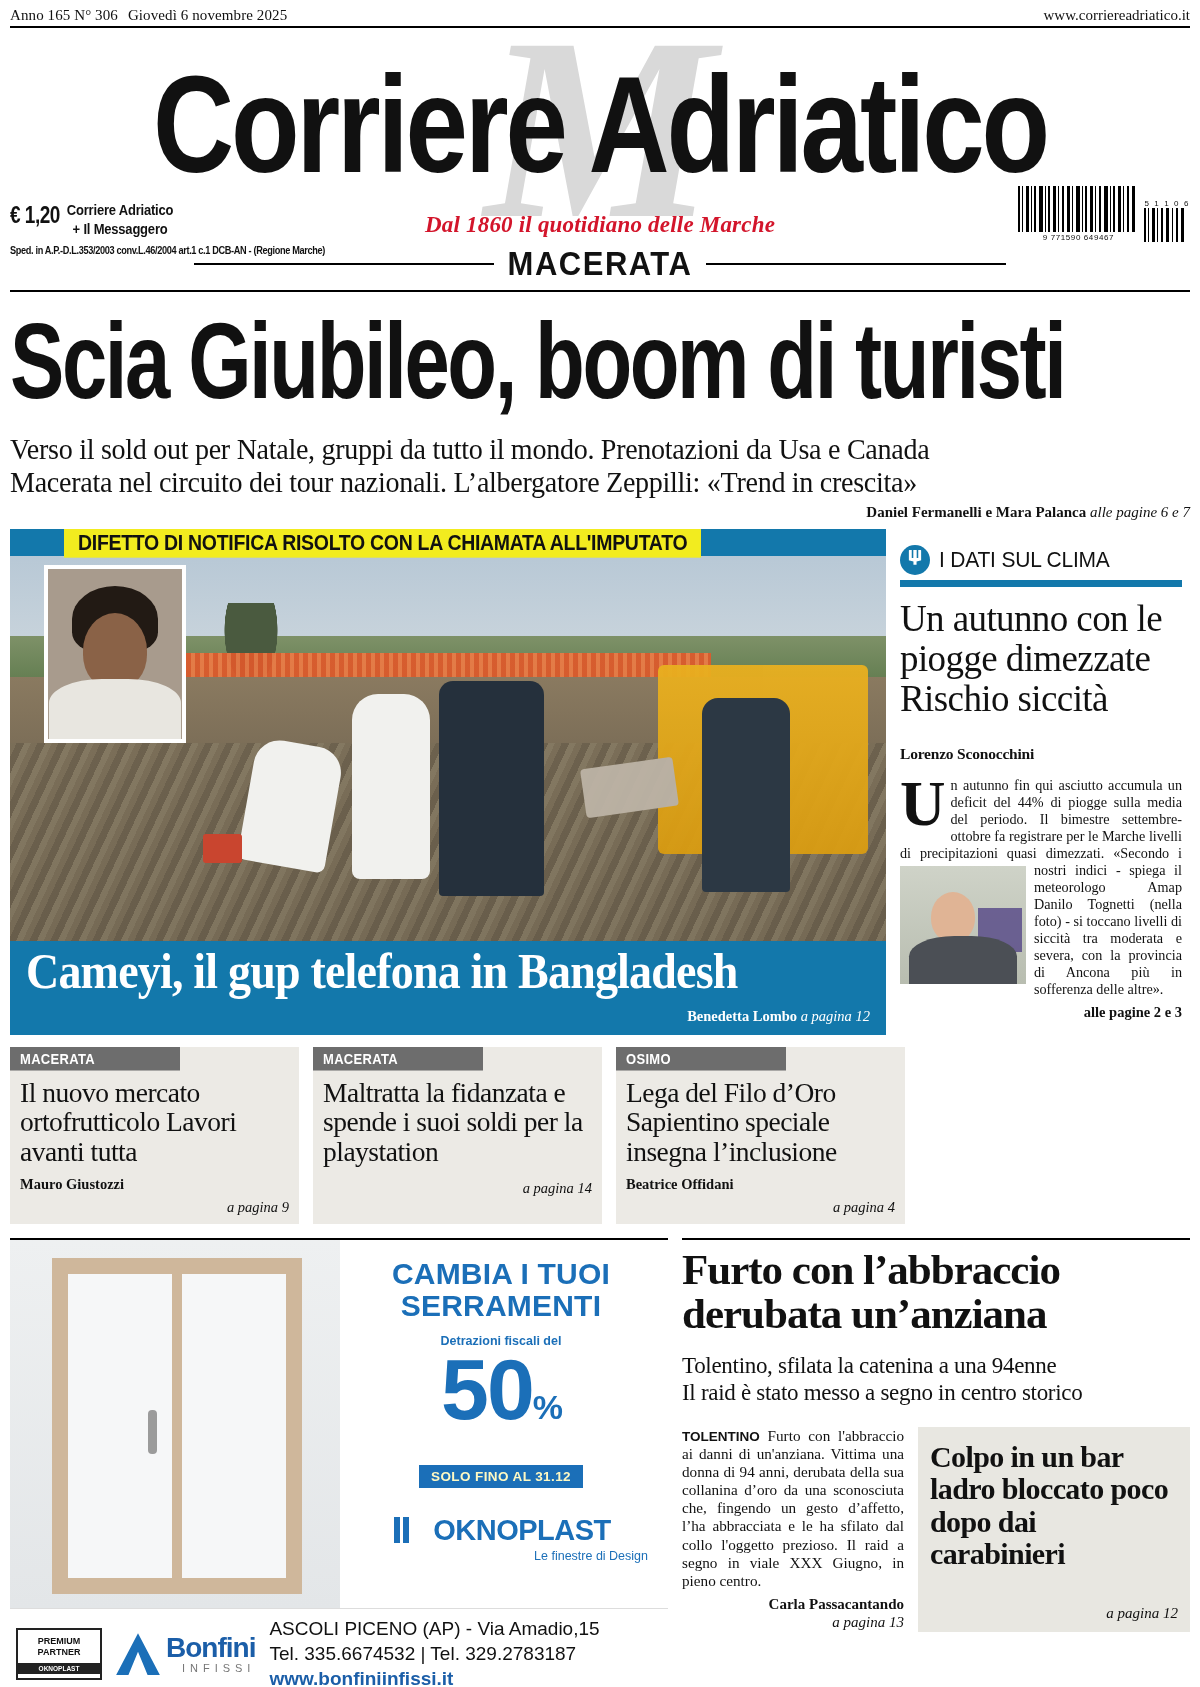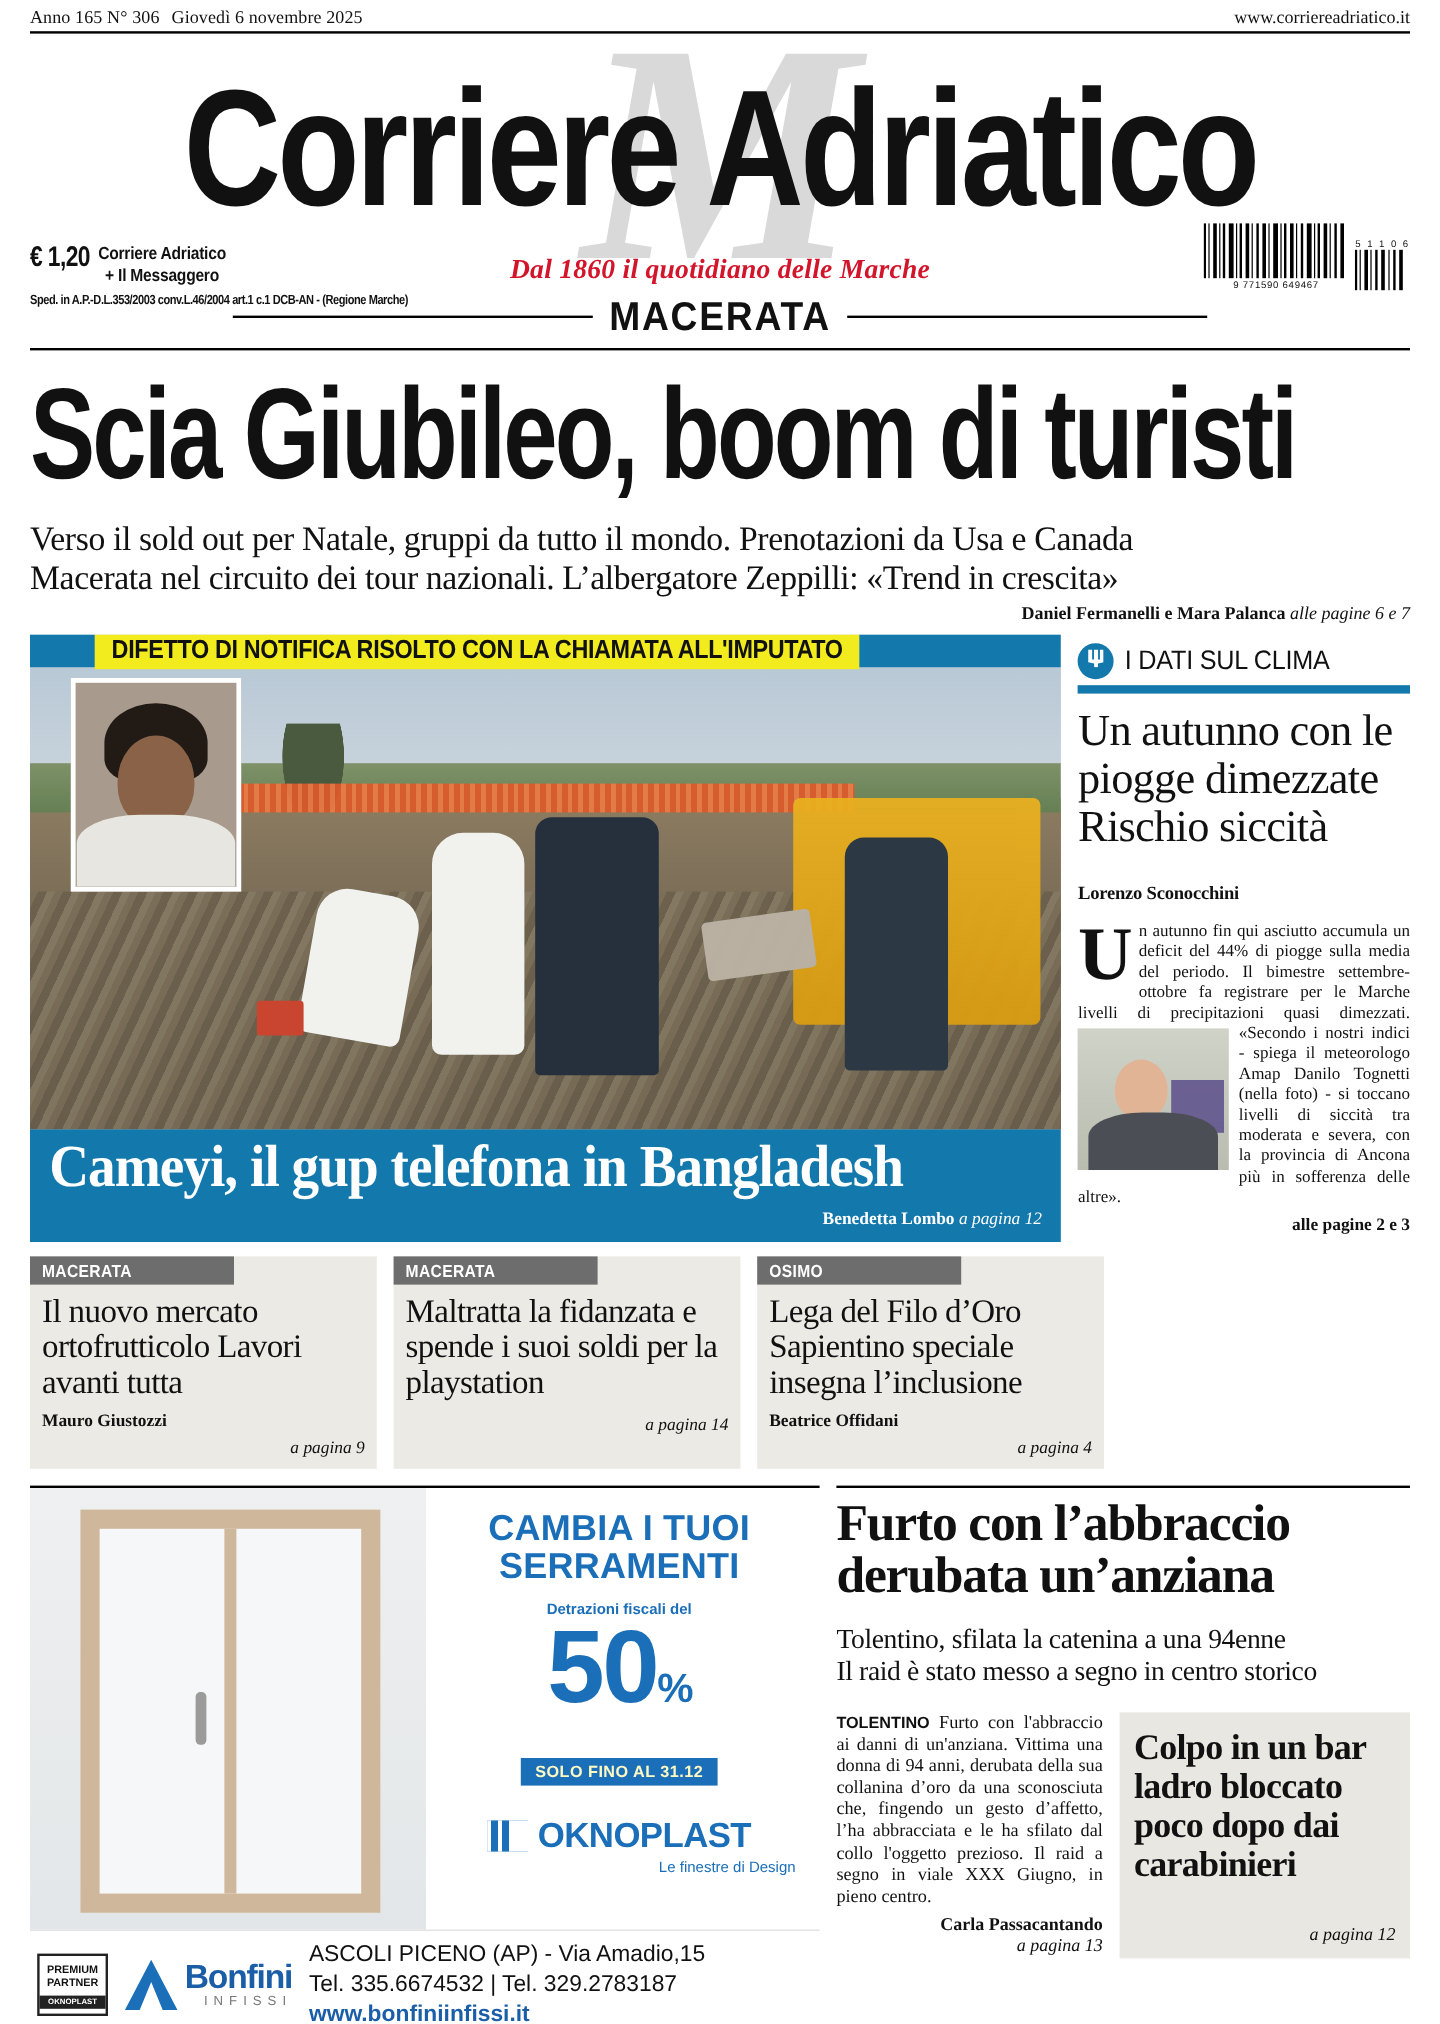--- a/index.html
+++ b/index.html
@@ -5,21 +5,21 @@
   * { box-sizing: border-box; }
   html, body { margin:0; padding:0; }
   body {
     width:1200px; height:1687px;
     background:#ffffff;
     font-family:"Liberation Serif", serif;
     color:#111;
     position:relative;
     overflow:hidden;
   }
-  .page { width:1200px; height:1687px; position:relative; padding:0 19px; }
+  .page { width:1200px; height:1687px; position:relative; padding:0 4px; }
 
   
   .topbar{
     display:flex; align-items:flex-end; justify-content:space-between;
     height:26px; padding:0 6px 2px 6px; position:relative; z-index:3;
   }
   .topbar .issue{ font-size:15px; letter-spacing:.1px; white-space:nowrap;}
   .topbar .issue .sep{ display:inline-block; width:10px;}
   .topbar .site{ font-size:15px; white-space:nowrap;}
   .rule-top{ border-top:2px solid #000; margin:0 6px; position:relative; z-index:3;}
@@ -271,21 +271,21 @@
   .ad-copy .brand{ margin-top:26px; display:flex; align-items:center; justify-content:center; gap:8px;}
   .ad-copy .brand .sq{ width:34px; height:26px; background:#1b6fb8;
     background-image:linear-gradient(90deg,#fff 0 3px,transparent 3px 9px,#fff 9px 12px,transparent 12px 18px,#fff 18px 21px);}
   .ad-copy .brand .bn{ font-family:"Liberation Sans", sans-serif; font-weight:bold;
     font-size:29px; color:#1b6fb8; letter-spacing:-.5px;}
   .ad-copy .brandsub{ font-family:"Liberation Sans", sans-serif; font-size:12.5px;
     color:#1b6fb8; text-align:right; padding-right:4px; margin-top:2px;}
 
   .ad-bottom{ display:flex; align-items:center; gap:14px; padding:8px 6px 10px 6px; border-top:1px solid #ddd;}
   .ad-bottom .premium{
-    width:59px; height:52px; border:2px solid #222; text-align:center;
+    width:86px; height:52px; border:2px solid #222; text-align:center;
     font-family:"Liberation Sans", sans-serif; font-weight:bold; font-size:9px;
     line-height:1.15; padding-top:6px;
   }
   .ad-bottom .premium .dn{ display:block; margin-top:6px; background:#222; color:#fff; font-size:6.5px; padding:2px 0;}
   .ad-bottom .bonfini{ display:flex; align-items:center; gap:6px;}
   .ad-bottom .bonfini .mark{ width:44px; height:42px; background:#1b6fb8;
      clip-path:polygon(0 100%,50% 0,100% 100%,72% 100%,50% 44%,28% 100%);}
   .ad-bottom .bonfini .bname{ font-family:"Liberation Sans", sans-serif; font-weight:bold;
      font-size:28px; color:#1b5ea8; letter-spacing:-1px; line-height:1;}
   .ad-bottom .bonfini .bsub{ font-family:"Liberation Sans", sans-serif; font-size:11px;

